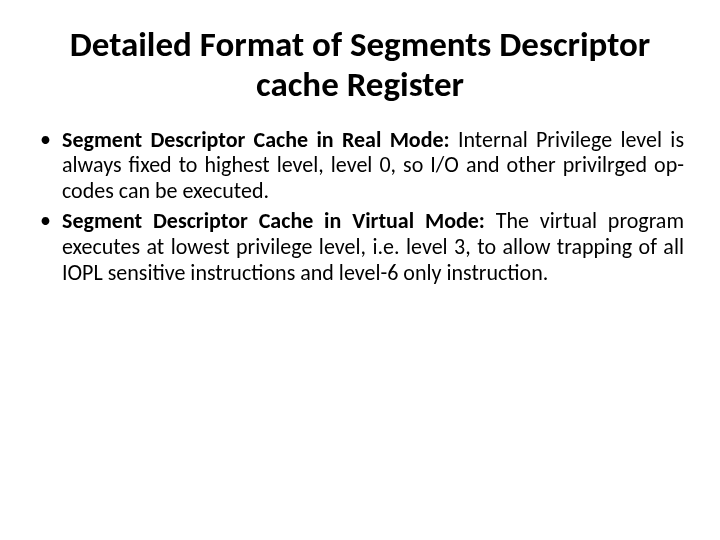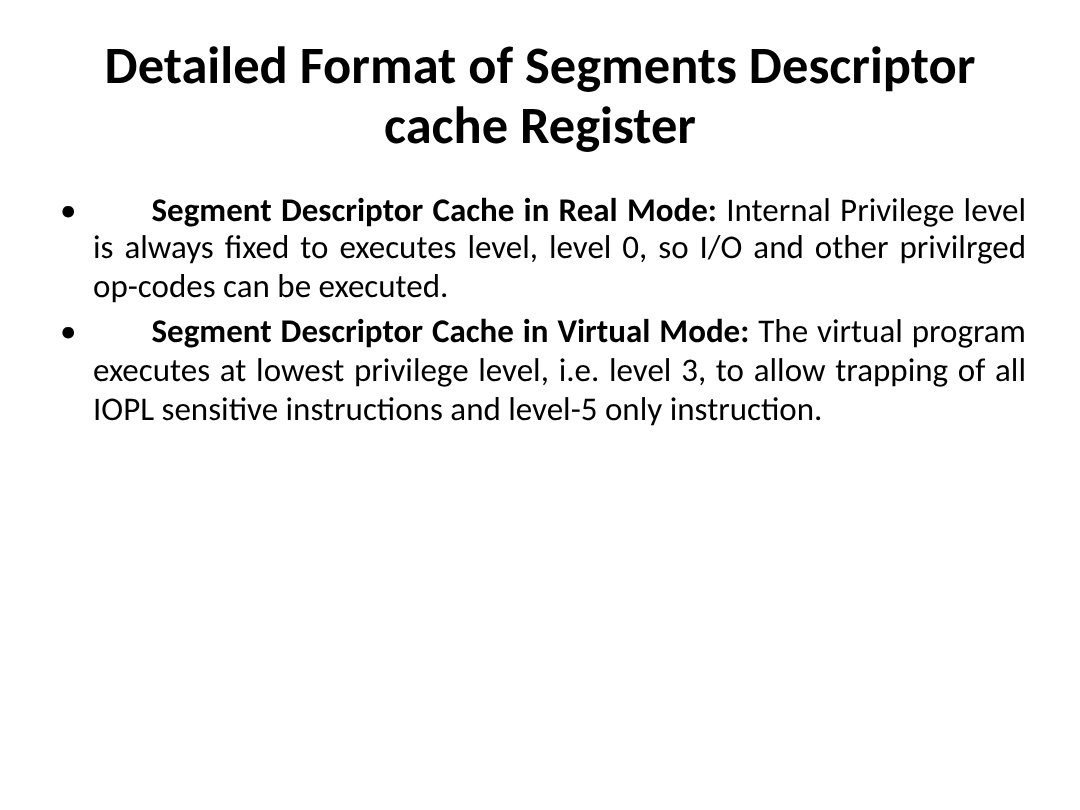--- a/index.html
+++ b/index.html
@@ -39,29 +39,28 @@
   }
   ul.body > li::before {
     content: "•";
     position: absolute;
     left: 4px;
     top: 0;
     font-size: 22px;
   }
   .lead {
     font-weight: 700;
-    margin-left: 39px;
   }
 </style>
 </head>
 <body>
 
 <div class="slide">
   <h1 class="title">Detailed Format of Segments Descriptor cache Register</h1>
   <ul class="body">
     <li>
-      <span class="lead">Segment Descriptor Cache in Real Mode: </span><span>Internal Privilege level is always fixed to executes level, level 0, so I/O and other privilrged op-codes can be executed.</span>
+      <span class="lead">Segment Descriptor Cache in Real Mode: </span><span>Internal Privilege level is always fixed to highest level, level 0, so I/O and other privilrged op-codes can be executed.</span>
     </li>
     <li>
-      <span class="lead">Segment Descriptor Cache in Virtual Mode: </span><span>The virtual program executes at lowest privilege level, i.e. level 3, to allow trapping of all IOPL sensitive instructions and level-5 only instruction.</span>
+      <span class="lead">Segment Descriptor Cache in Virtual Mode: </span><span>The virtual program executes at lowest privilege level, i.e. level 3, to allow trapping of all IOPL sensitive instructions and level-6 only instruction.</span>
     </li>
   </ul>
 </div>
 
 </body></html>

